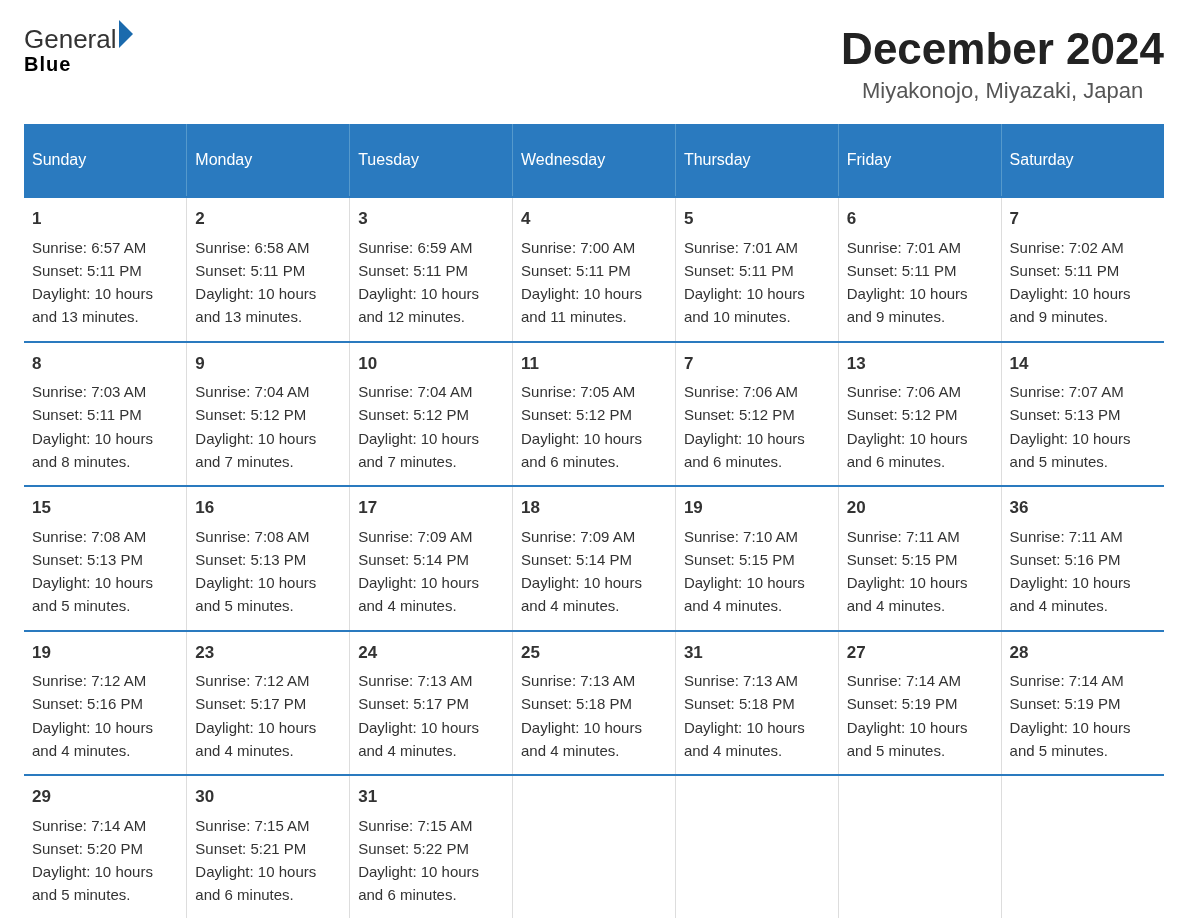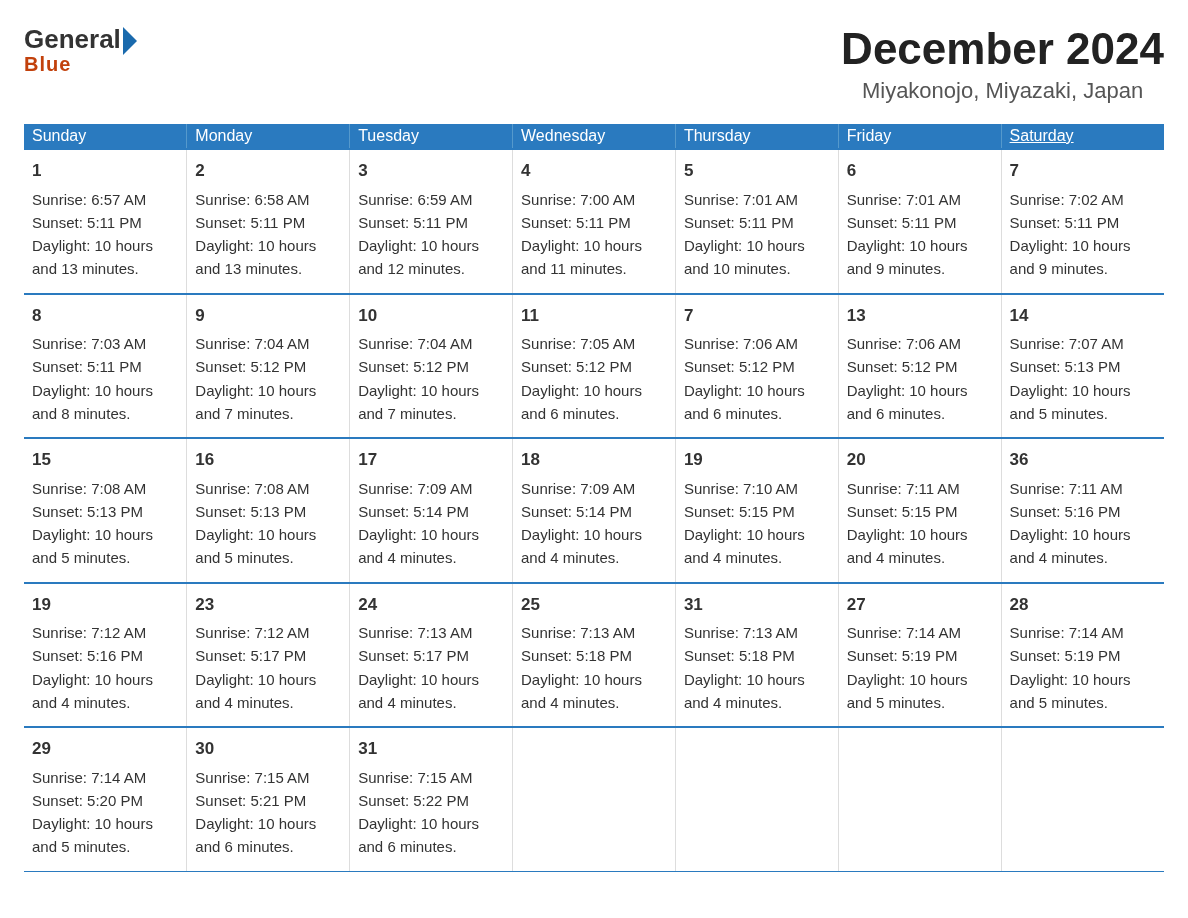--- a/index.html
+++ b/index.html
@@ -16,38 +16,38 @@
       align-items: flex-start;
       margin-bottom: 20px;
     }
     .logo {
       display: flex;
       flex-direction: column;
       align-items: flex-start;
     }
     .logo-text {
       display: flex;
-      align-items: flex-end;
+      align-items: flex-start;
       font-size: 26px;
-      font-weight: bold;
+      font-weight: normal;
       color: #333;
     }
     .logo-general { color: #333; }
     .logo-triangle {
       width: 0;
       height: 0;
       border-left: 14px solid #1a6aad;
       border-top: 14px solid transparent;
       border-bottom: 14px solid transparent;
       margin-left: 2px;
       margin-top: -4px;
     }
     .logo-underline {
       font-size: 20px;
-      color: #c2410c;
+      color: #000000;
       font-weight: bold;
       margin-top: -2px;
       letter-spacing: 1px;
       text-align: center;
     }
     .title-section {
       text-align: right;
     }
     .calendar-title {
       font-size: 44px;
@@ -61,27 +61,27 @@
       text-align: center;
     }
     table {
       width: 100%;
       border-collapse: collapse;
       font-size: 13.5px;
     }
     thead th {
       background-color: #2a7abf;
       color: #fff;
-      padding: 3px 8px;
+      padding: 27px 8px;
       text-align: left;
       font-size: 16px;
       font-weight: normal;
       border-right: 1px solid #5599cc;
     }
-    thead th:last-child { border-right: none; text-decoration: underline; }
+    thead th:last-child { border-right: none; }
     tbody tr {
       border-top: 2px solid #2a7abf;
     }
     tbody td {
       vertical-align: top;
       padding: 8px 8px 12px 8px;
       border-right: 1px solid #ddd;
       width: 14.28%;
       min-height: 110px;
       color: #333;

